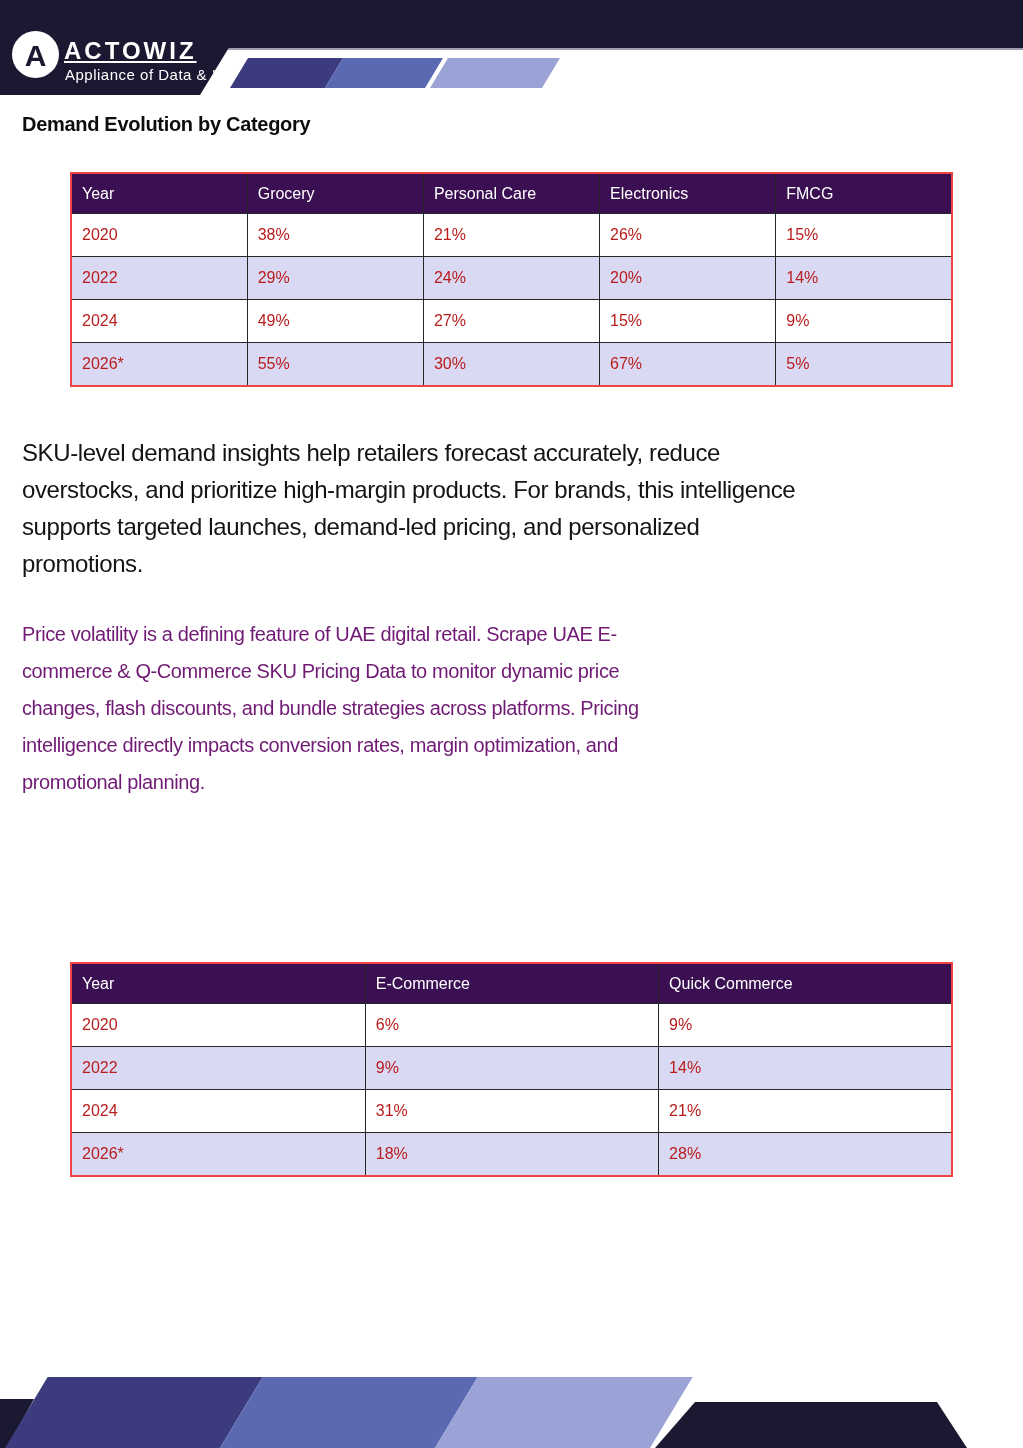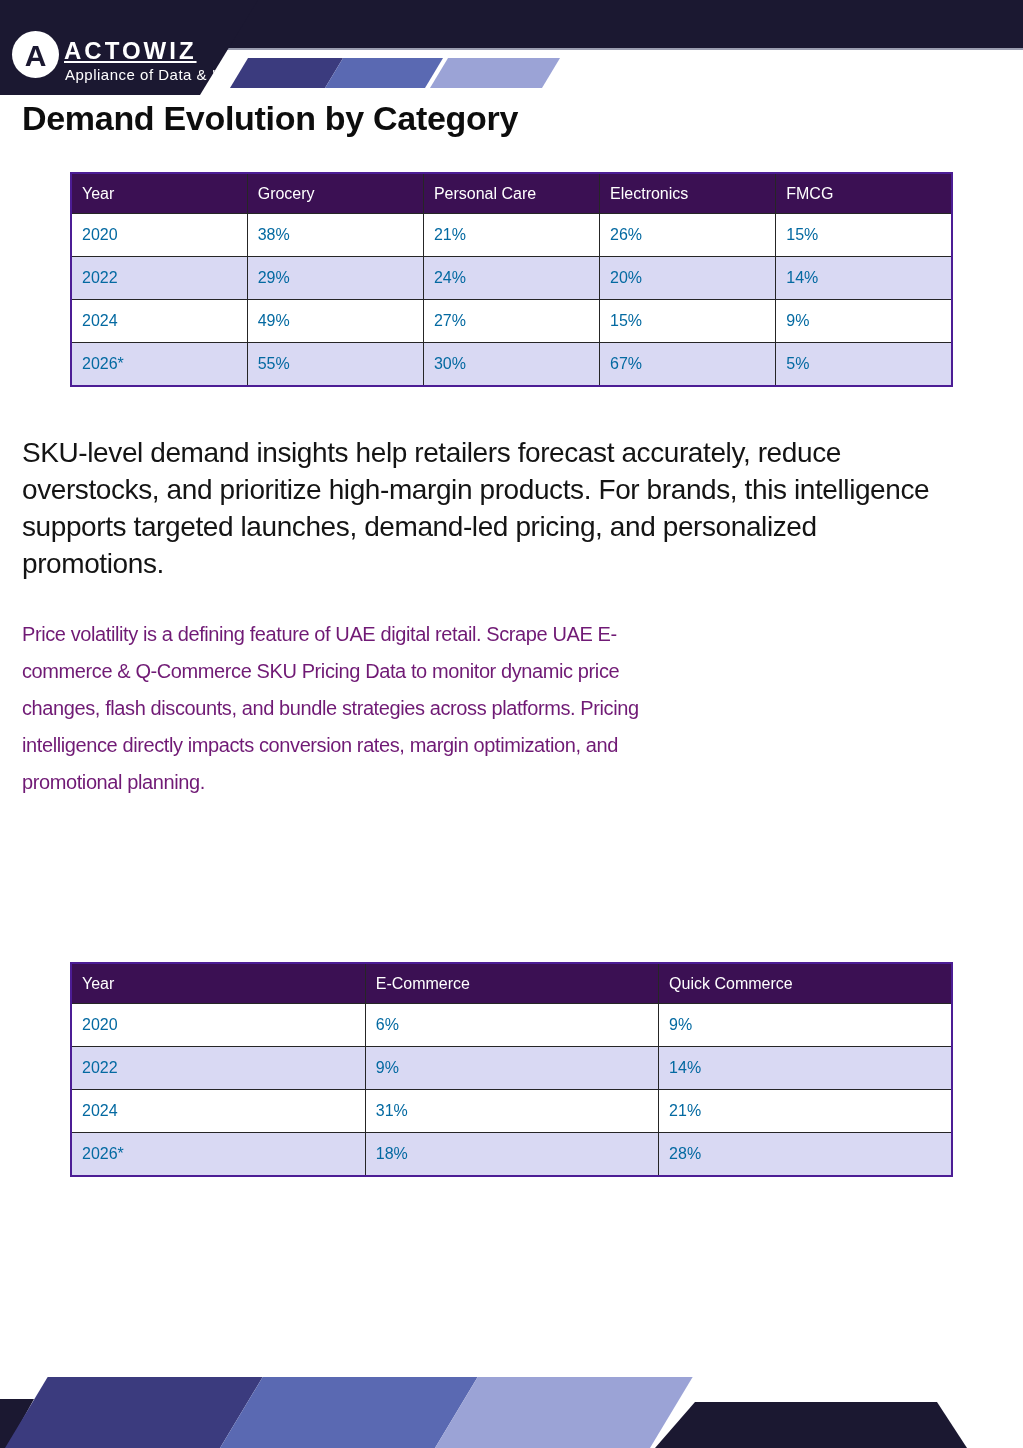--- a/index.html
+++ b/index.html
@@ -46,57 +46,57 @@
     transform:skewX(-31deg);transform-origin:0 100%;
     z-index:2;
   }
   .stripe.s1{left:230px;width:95px;}
   .stripe.s2{left:325px;width:100px;}
   .stripe.s3{left:430px;width:112px;}
 
   
   .h-title{
     position:absolute;left:22px;
-    font-size:34px;font-weight:bold;color:#0d0d0d;
-    line-height:34px;letter-spacing:-0.3px;white-space:nowrap;
+    font-size:20px;font-weight:bold;color:#0d0d0d;
+    line-height:34px;letter-spacing:-0.3px;white-space:nowrap;margin-top:6px;
   }
   .h-title.t1{top:101px;}
   .h-title.t2{top:878px;}
   .bodytext{
     position:absolute;left:22px;width:970px;
-    font-size:28px;line-height:37px;color:#141414;
+    font-size:24px;line-height:37px;color:#141414;
     letter-spacing:-0.4px;white-space:pre-line;
   }
   .bodytext.p1{top:434px;}
   .block2{position:absolute;left:22px;top:616px;width:970px;}
   .block2 .inline-heading{
     font-size:25px;font-weight:bold;color:#0d0d0d;line-height:37px;
     letter-spacing:-0.3px;
   }
   .block2 .bodytext2{
     font-size:20px;line-height:37px;color:#701a75;
     letter-spacing:-0.4px;white-space:pre-line;
   }
 
   
   .tbl-wrap{position:absolute;left:70px;width:883px;}
   .tbl-wrap.tw1{top:172px;}
   .tbl-wrap.tw2{top:962px;}
   table.data{
     width:100%;border-collapse:collapse;table-layout:fixed;
-    border:2px solid #4c1d95;
+    border:2px solid #ef4444;
     padding-left:36px;
   }
   table.data th{
     background:#3B1053;color:#ffffff;font-weight:normal;
     font-size:16px;text-align:left;padding:0 0 0 10px;height:39px;
     border:1px solid #262626;
   }
   table.data td{
-    font-size:16px;color:#0369a1;text-align:left;
+    font-size:16px;color:#b91c1c;text-align:left;
     padding:0 0 0 10px;height:42px;
     border:1px solid #262626;background:#ffffff;
   }
   table.data tr.alt td{background:#D9D9F3;}
 
   
   .footer-wedge{
     position:absolute;left:0;top:1399px;width:40px;height:49px;
     background:#1B1831;
     clip-path:polygon(0 0,34px 0,7px 49px,0 49px);

